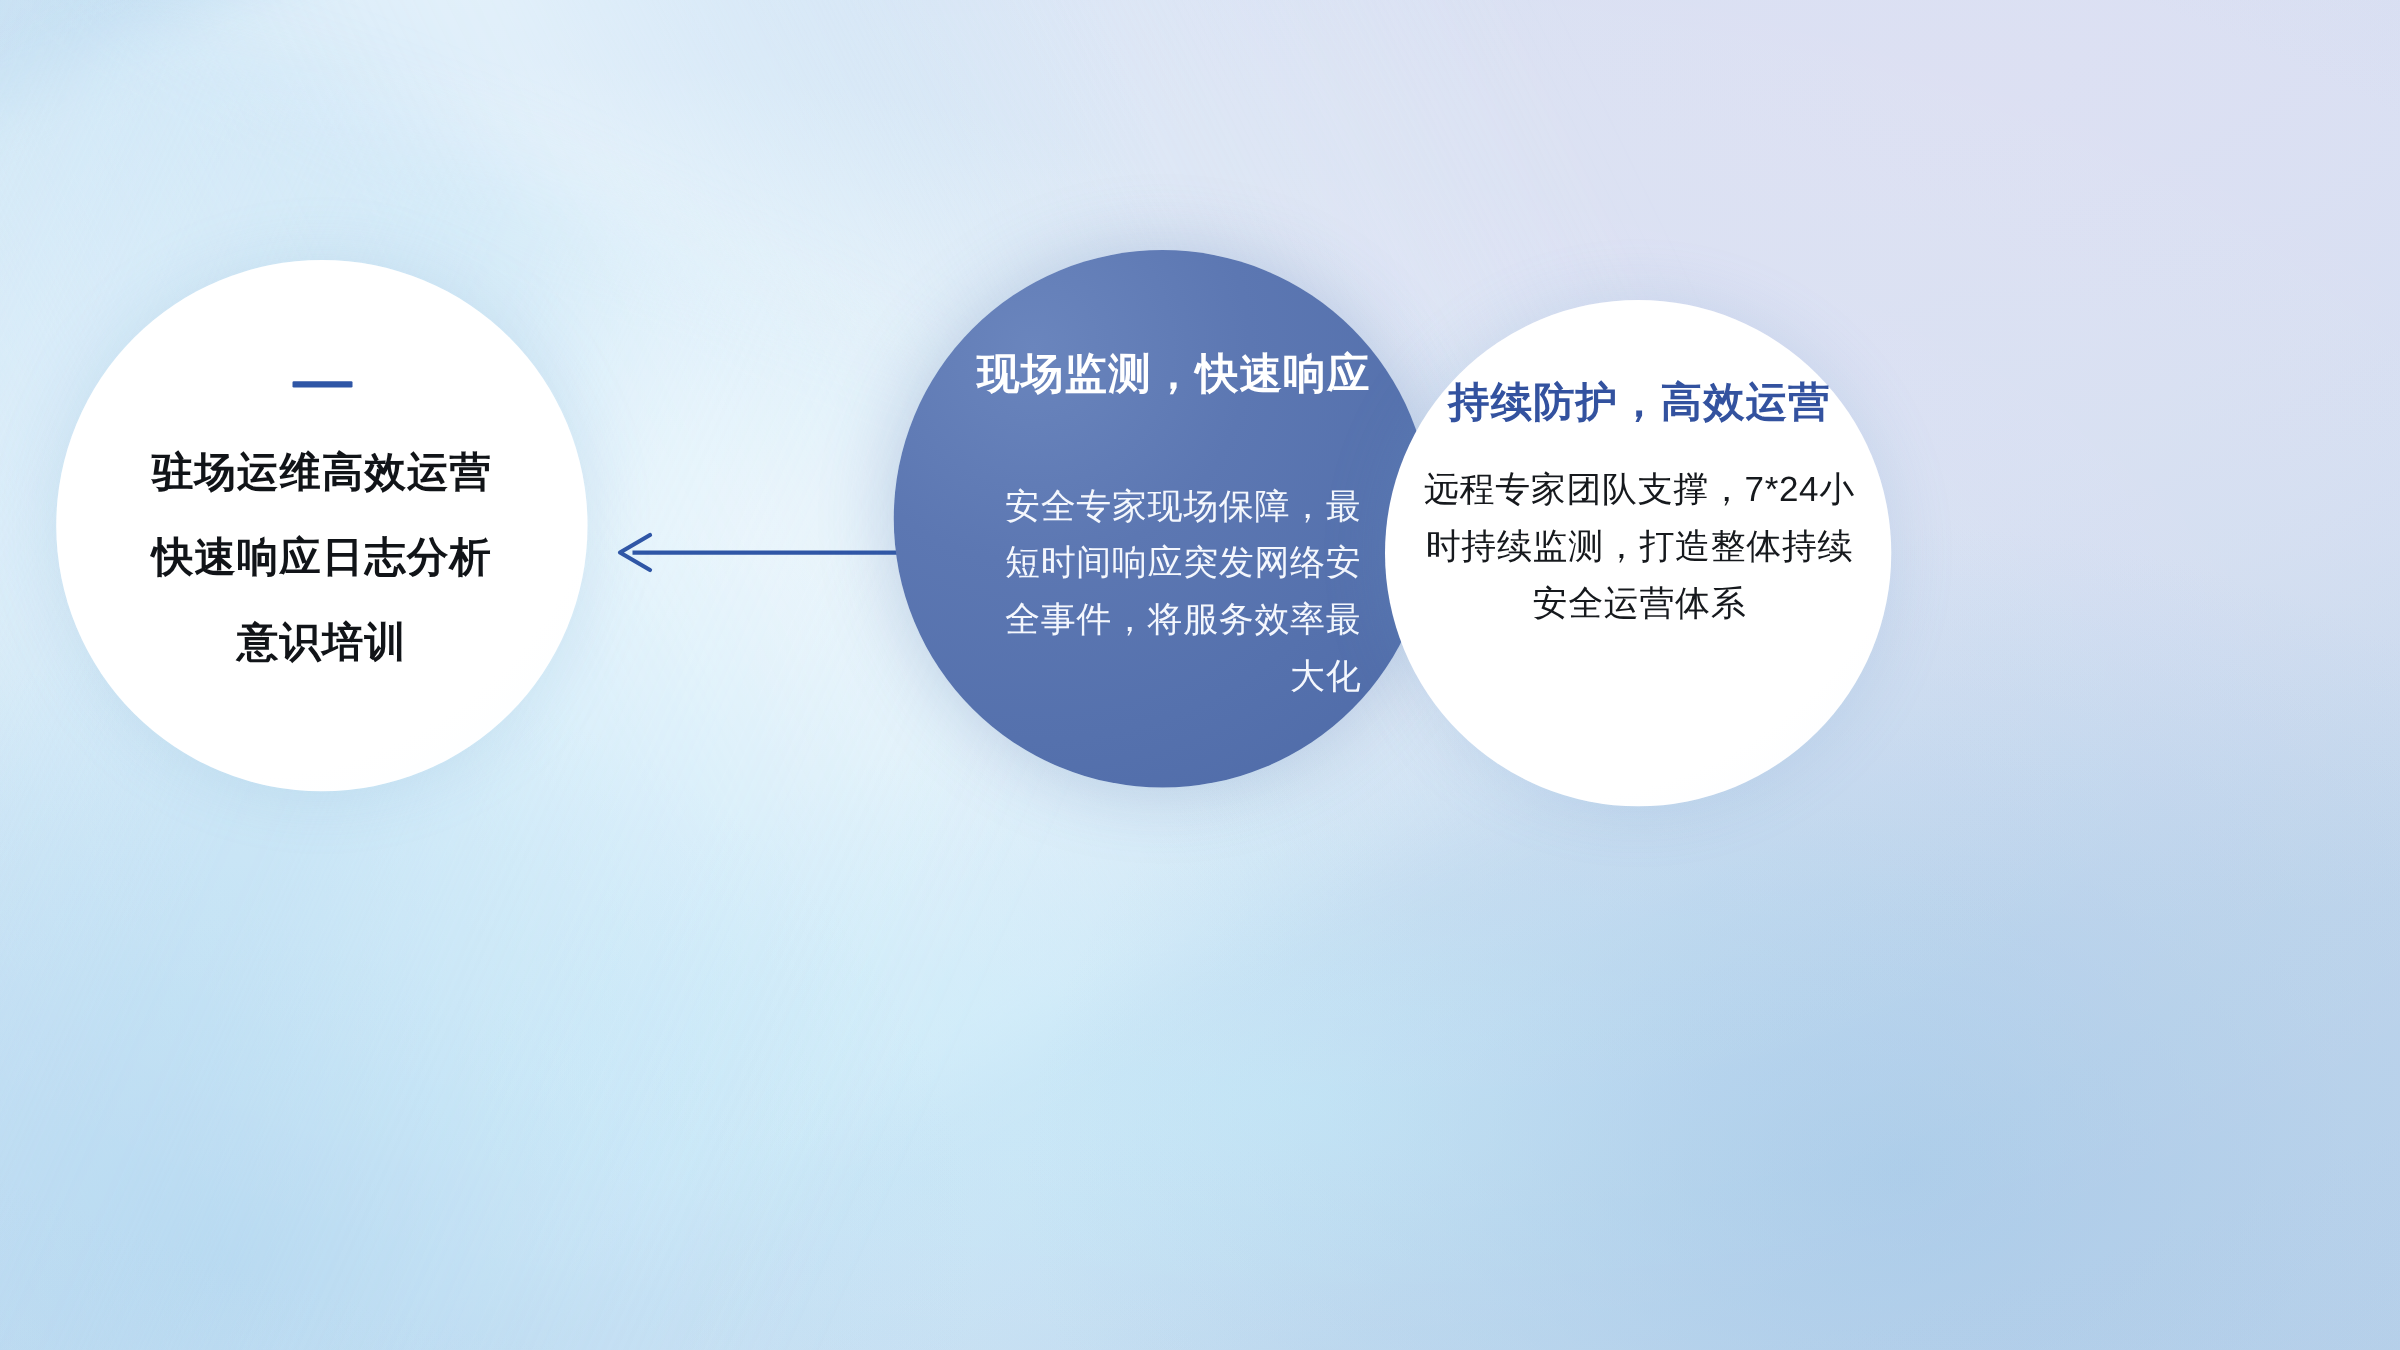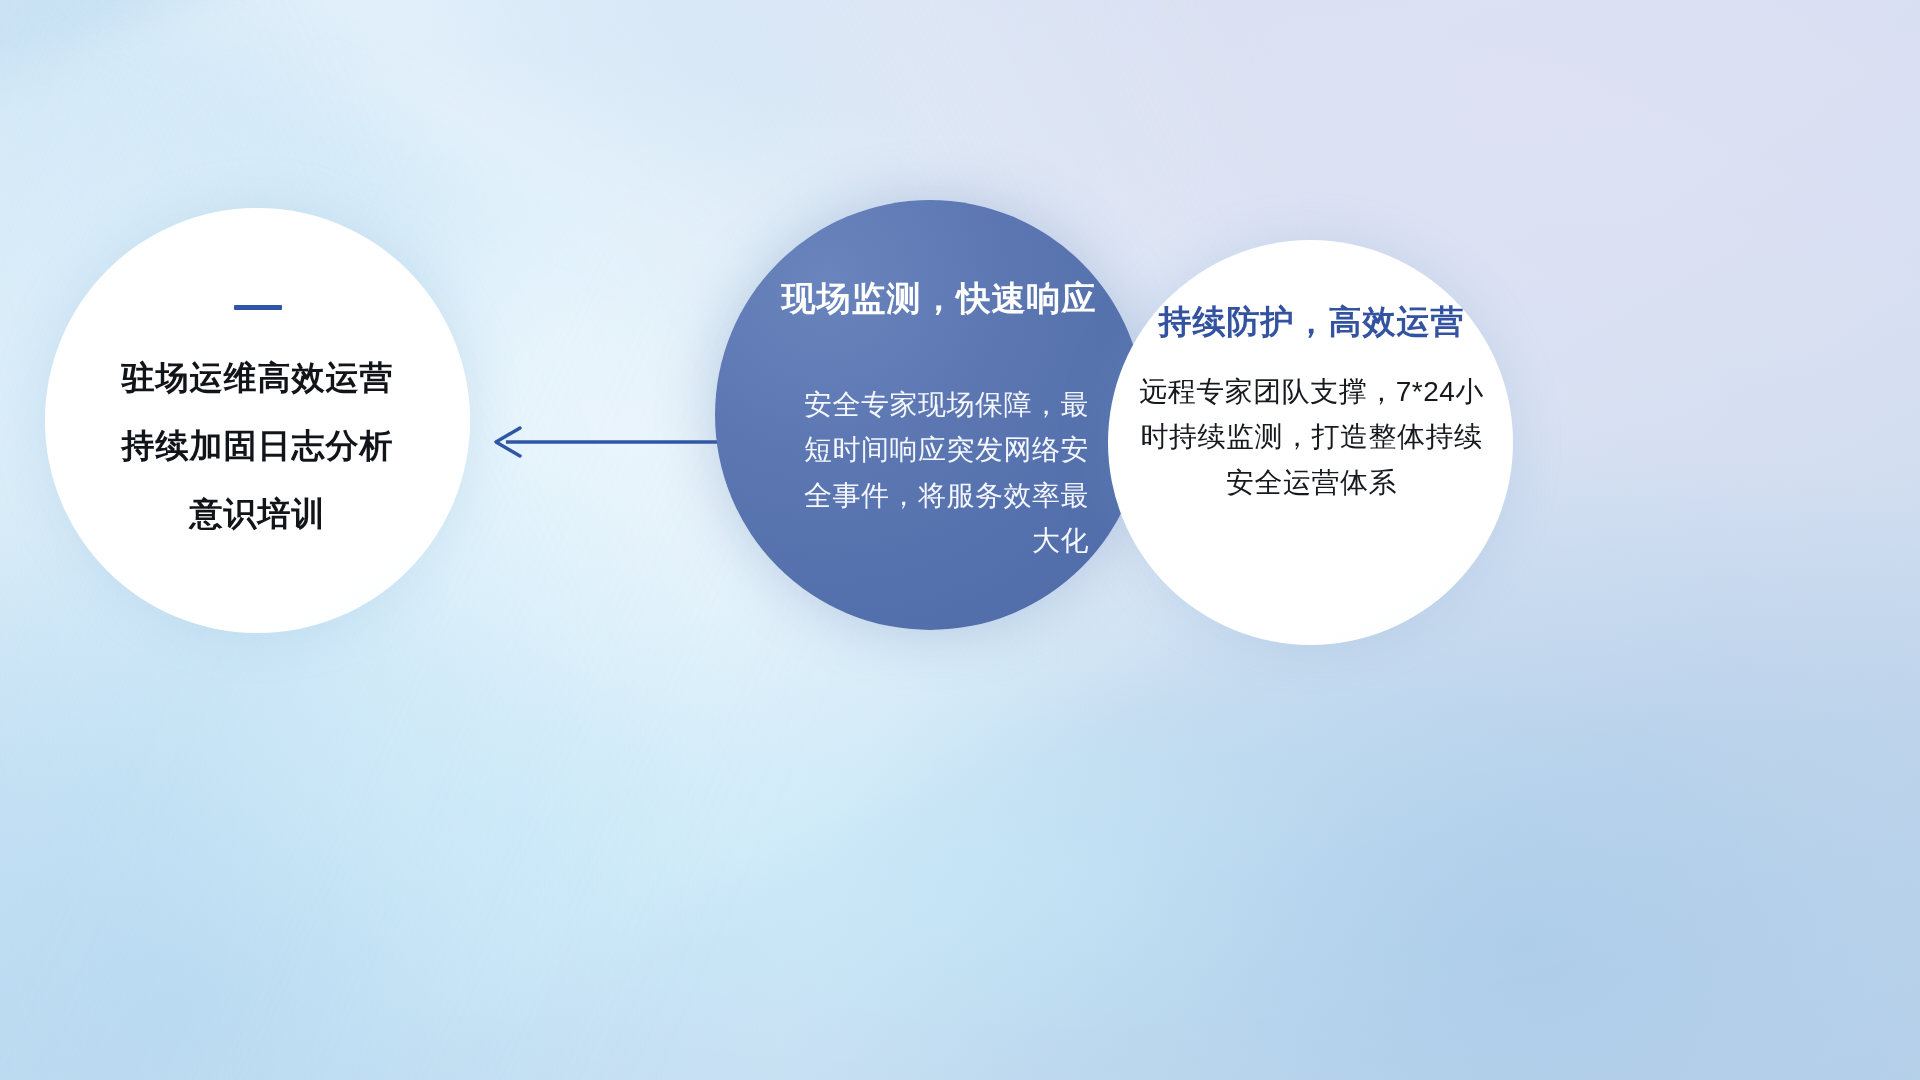--- a/index.html
+++ b/index.html
@@ -180,21 +180,21 @@
   </svg>
 
   <div class="circle c-left">
     <div class="dash"></div>
     <div class="rows">
       <div class="row">
         <span>驻场运维</span>
         <span>高效运营</span>
       </div>
       <div class="row">
-        <span>持续加固</span>
+        <span>快速响应</span>
         <span>日志分析</span>
       </div>
       <div class="row single">
         <span>意识培训</span>
       </div>
     </div>
   </div>
 
   <div class="circle c-mid">
     <div class="inner">

